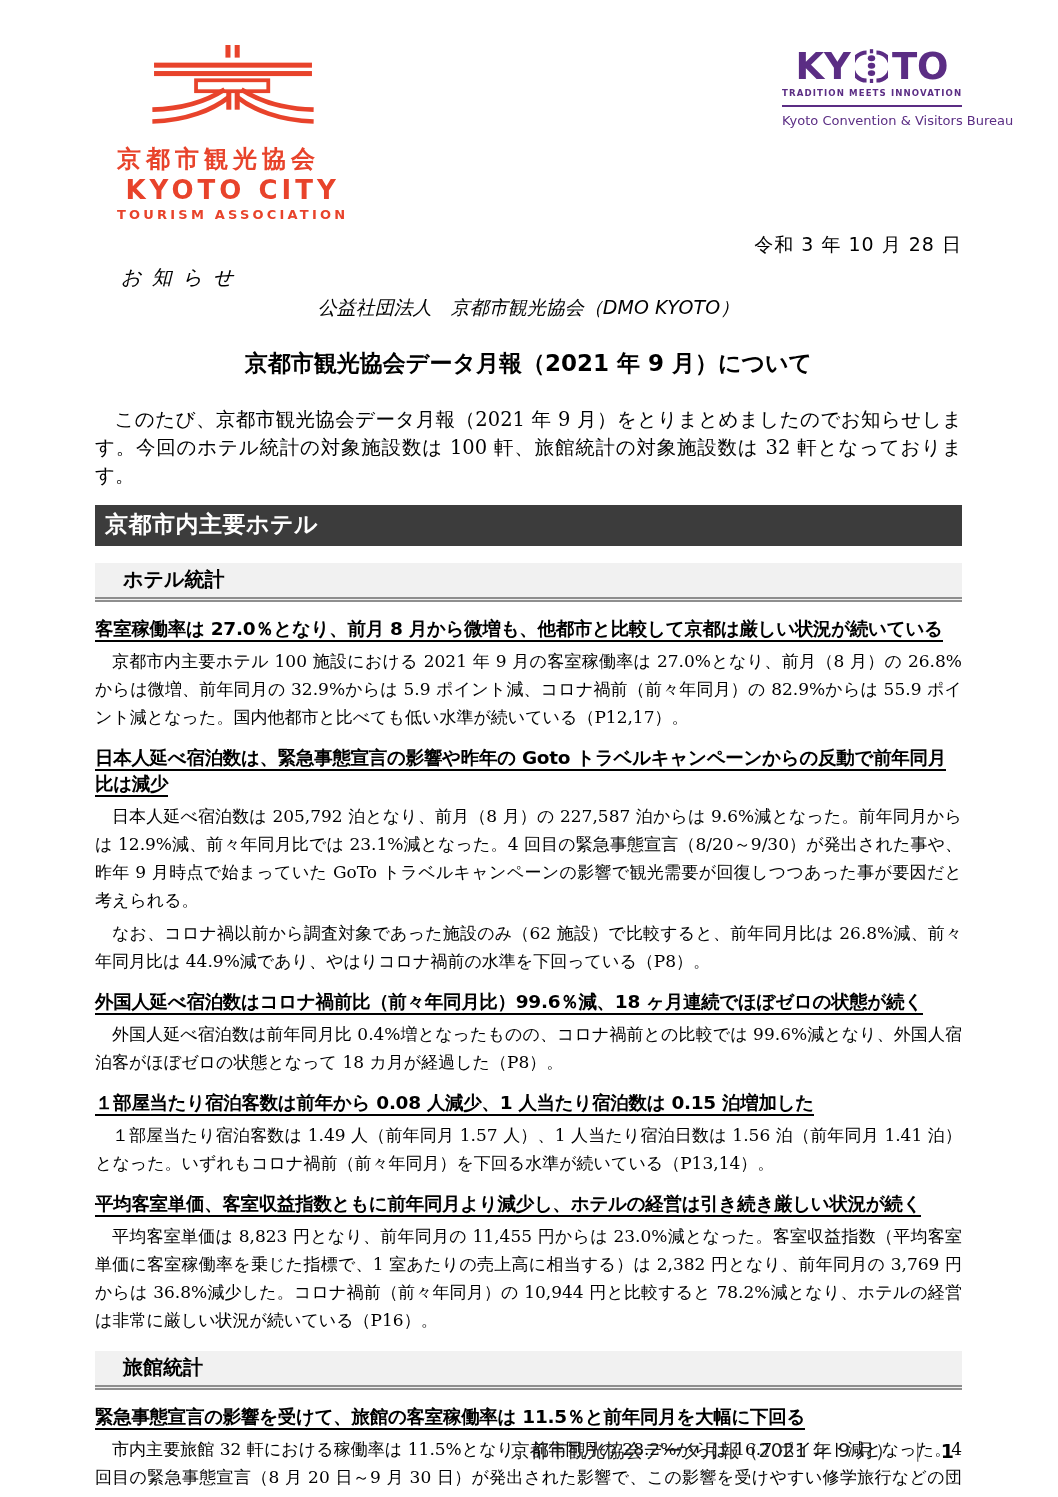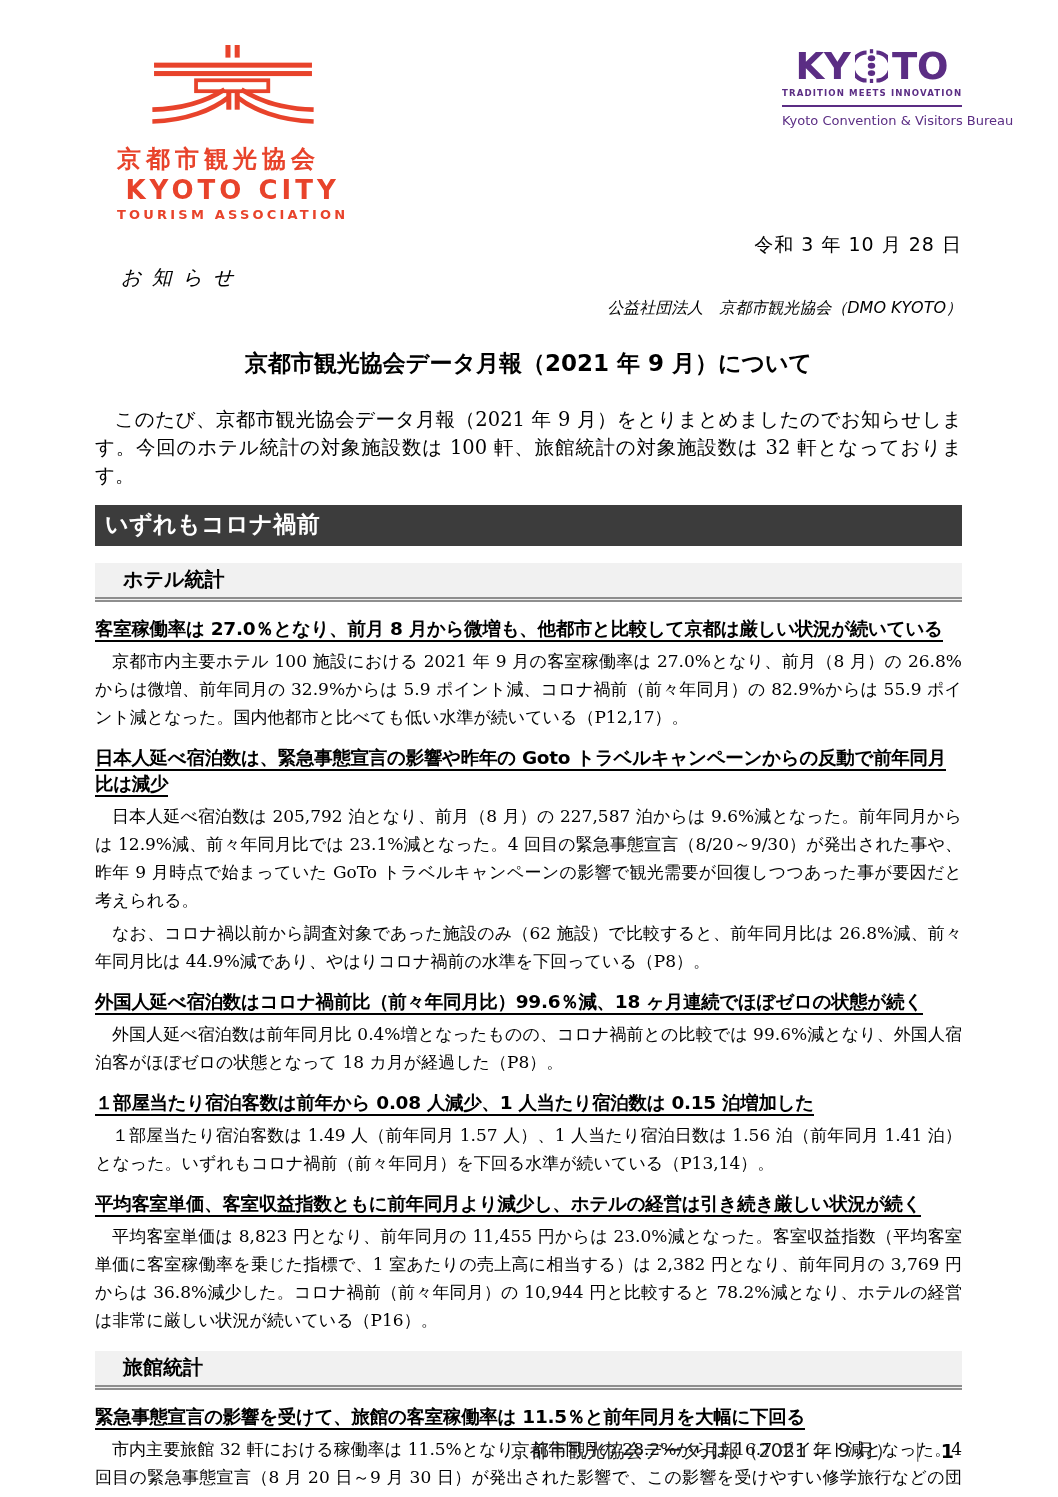--- a/index.html
+++ b/index.html
@@ -55,22 +55,22 @@
   .date-line {
     text-align: right; font-family: "DejaVu Sans", sans-serif;
     font-size: 19px; margin-top: 10px; letter-spacing: 1px;
   }
   .notice-orgs { margin-top: 6px; font-style: italic; }
   .notice {
     font-family: "DejaVu Sans", sans-serif; font-size: 20px;
     margin-left: 26px; letter-spacing: 2px;
   }
   .orgs {
-    text-align: right; font-family: "DejaVu Sans", sans-serif;
-    font-size: 16px; line-height: 29px; margin-top: 2px;
+    text-align: center; font-family: "DejaVu Sans", sans-serif;
+    font-size: 19px; line-height: 29px; margin-top: 2px;
   }
 
   
   .doc-title {
     text-align: center; font-family: "DejaVu Sans", sans-serif;
     font-weight: 700; font-size: 23px; margin: 26px 0 0 0;
   }
   .intro {
     margin: 27px 0 0 0; font-size: 19.5px; line-height: 28px;
     text-indent: 1em; text-align: justify;
@@ -173,21 +173,21 @@
     <div class="notice">お 知 ら せ</div>
     <div class="orgs">
       <div>公益社団法人　京都市観光協会（DMO KYOTO）</div>
     </div>
   </div>
 
   <h1 class="doc-title">京都市観光協会データ月報（2021 年 9 月）について</h1>
 
   <p class="intro">このたび、京都市観光協会データ月報（2021 年 9 月）をとりまとめましたのでお知らせします。今回のホテル統計の対象施設数は 100 軒、旅館統計の対象施設数は 32 軒となっております。</p>
 
-  <div class="points-bar">いずれもコロナ禍前</div>
+  <div class="points-bar">京都市内主要ホテル</div>
 
   <div class="stat-bar">ホテル統計</div>
 
   <div class="item">
     <span class="item-heading">客室稼働率は 27.0％となり、前月 8 月から微増も、他都市と比較して京都は厳しい状況が続いている</span>
     <p>京都市内主要ホテル 100 施設における 2021 年 9 月の客室稼働率は 27.0%となり、前月（8 月）の 26.8%からは微増、前年同月の 32.9%からは 5.9 ポイント減、コロナ禍前（前々年同月）の 82.9%からは 55.9 ポイント減となった。国内他都市と比べても低い水準が続いている（P12,17）。</p>
   </div>
 
   <div class="item">
     <span class="item-heading">日本人延べ宿泊数は、緊急事態宣言の影響や昨年の Goto トラベルキャンペーンからの反動で前年同月比は減少</span>

